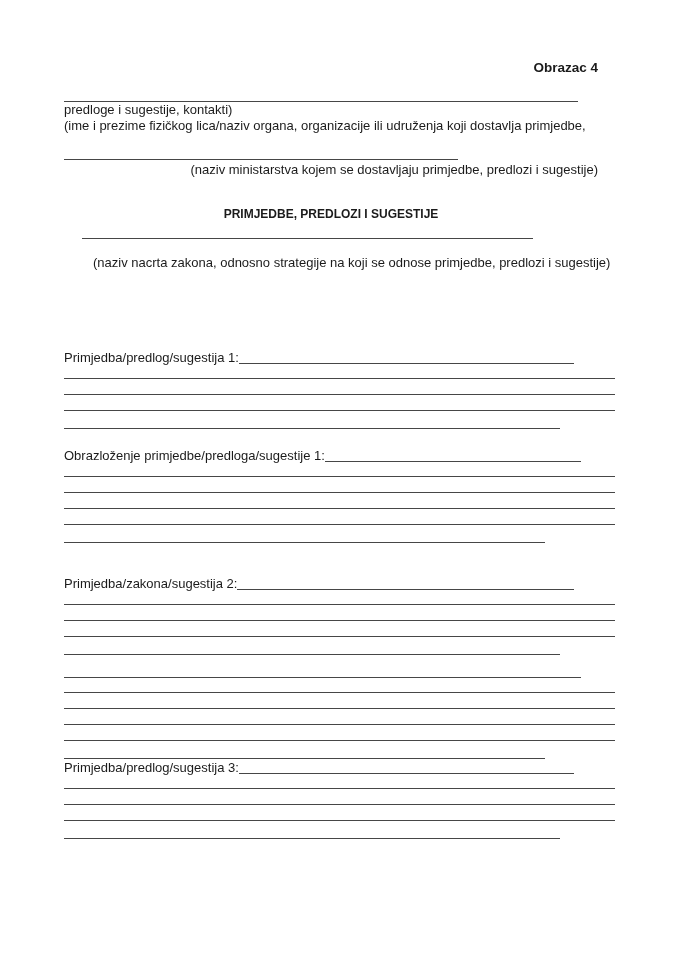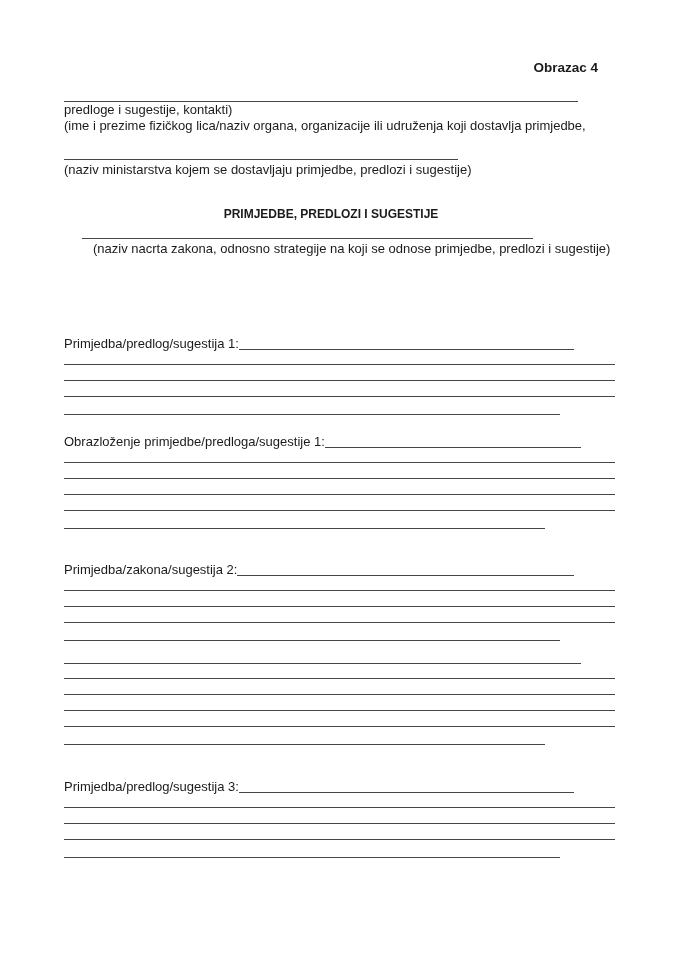--- a/index.html
+++ b/index.html
@@ -22,33 +22,33 @@
   }
   .rule{height:0;border-top:1.5px solid #464646;}
   .caption{white-space:nowrap;}
 
   .block-applicant{margin-top:25px;}
   .block-applicant .rule{width:514px;}
   .block-applicant .caption:first-of-type{margin-top:2px;}
 
   .block-ministry{margin-top:25px;}
   .block-ministry .rule{width:394px;}
-  .block-ministry .caption{margin-top:2px;}
+  .block-ministry .caption{margin-top:2px;text-align:right;}
 
   .title{
     margin:28px 0 0 0;
     text-align:center;
     font-size:12px;
     font-weight:bold;
     line-height:16px;
   }
 
   .block-draft{margin-top:16px;}
   .block-draft .rule{width:451px;margin-left:18px;}
-  .block-draft .caption{margin-left:29px;margin-top:2px;}
+  .block-draft .caption{margin-left:29px;margin-top:16px;}
 
   
   .section .label-row{
     display:flex;
     align-items:stretch;
     height:17px;
     line-height:17px;
   }
   .section .label{white-space:nowrap;}
   .fill-line{
@@ -62,21 +62,21 @@
   .section .rule.full{width:551px;margin-top:15px;}
   .section .label-row + .rule{margin-top:12px;}
   .section .rule.short{margin-top:17px;}
   .remark .rule.short{width:496px;}
   .explanation .rule.short{width:481px;}
 
   .sec-0{margin-top:78px;}
   .sec-1{margin-top:18px;}
   .sec-2{margin-top:32px;}
   .sec-3{margin-top:8px;}
-  .sec-4{margin-top:33px;}
+  .sec-4{}
 </style>
 </head>
 <body>
 
 <div class="page">
 
   <div class="tag">Obrazac 4</div>
 
   <div class="block-applicant">
     <div class="rule"></div>

